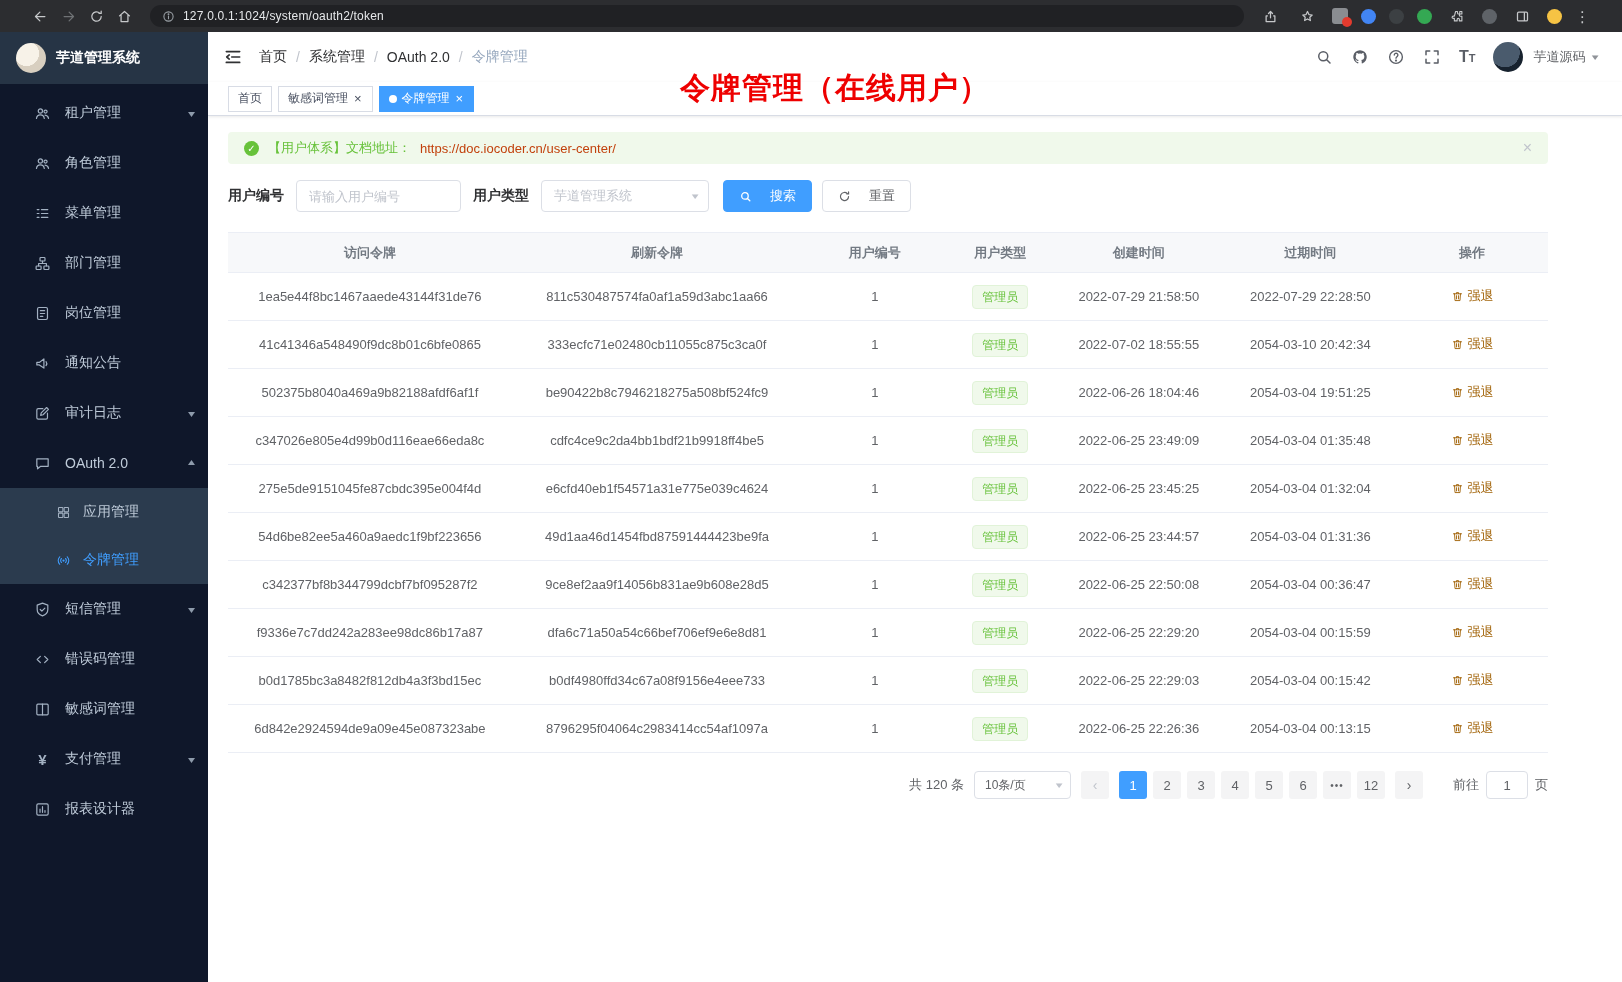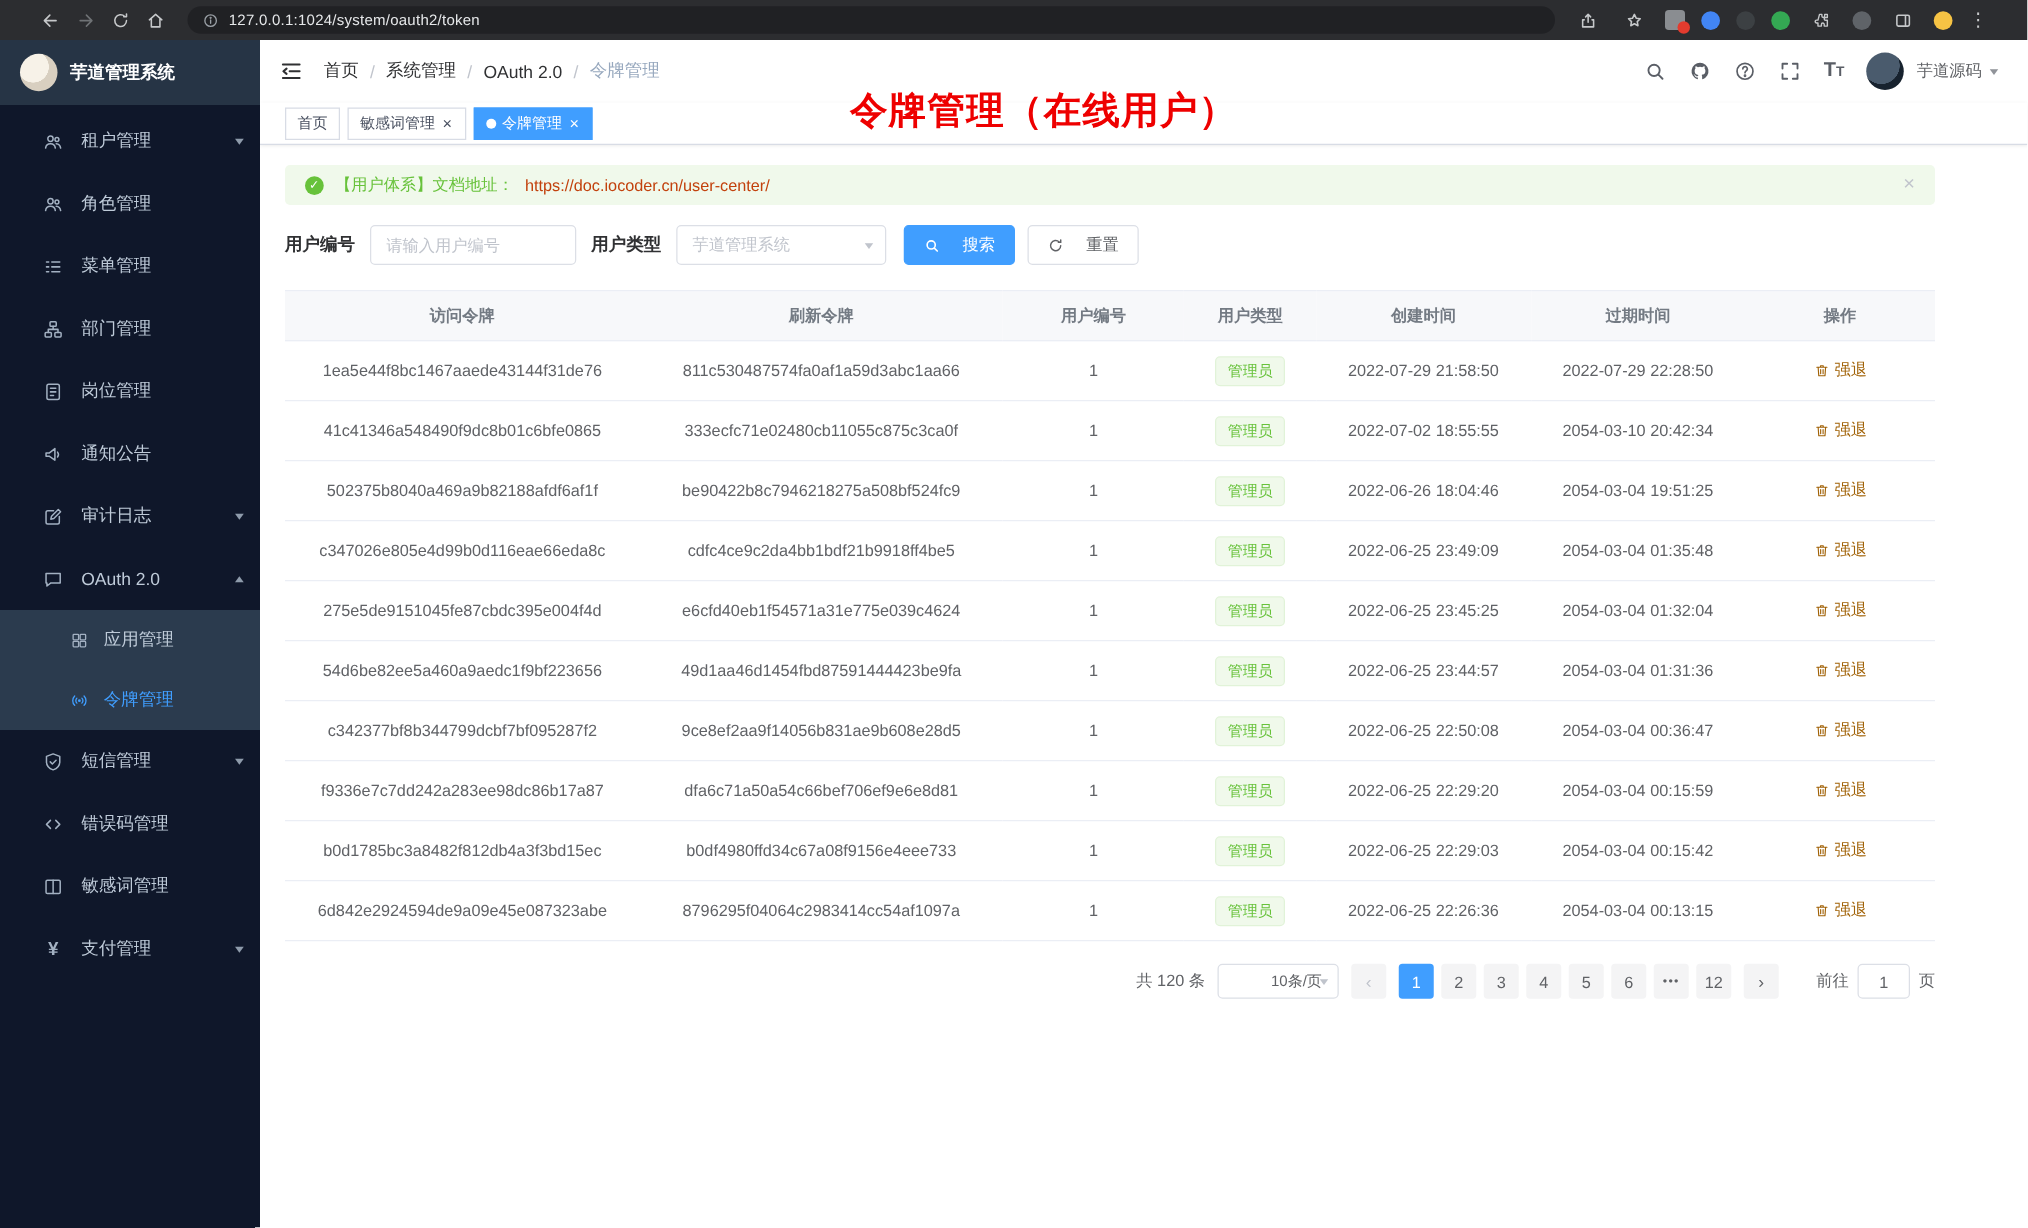--- a/index.html
+++ b/index.html
@@ -91,21 +91,21 @@
   .table-wrap{margin-top:20px}
   table{width:100%;border-collapse:collapse;table-layout:fixed;font-size:13px;color:#606266}
   thead th{background:#f7f8fa;font-weight:700;color:#737a83;height:40px;border-top:1px solid #ebeef5;border-bottom:1px solid #ebeef5;text-align:center;white-space:nowrap}
   tbody td{height:48px;border-bottom:1px solid #ebeef5;text-align:center;overflow:hidden;text-overflow:ellipsis;white-space:nowrap;padding:0 4px}
   .tag-success{display:inline-block;padding:0 9px;font-size:12px;line-height:22px;color:#67c23a;background:#f0f9eb;border:1px solid #e1f3d8;border-radius:4px}
   .action-link{color:#a16207;display:inline-flex;align-items:center;gap:4px;cursor:pointer;font-size:13px}
   .action-icon{width:13px;height:13px;flex:none;display:inline-flex}
 
   
   .pagination{margin-top:18px;display:flex;align-items:center;justify-content:flex-end;gap:10px;font-size:13px;color:#606266}
-  .page-size-select{width:97px;height:28px;border:1px solid #dcdfe6;border-radius:4px;display:flex;align-items:center;justify-content:flex-end;padding:0 8px 0 10px;color:#606266;font-size:12px;background:#fff;cursor:pointer}
+  .page-size-select{width:97px;height:28px;border:1px solid #dcdfe6;border-radius:4px;display:flex;align-items:center;justify-content:space-between;padding:0 8px 0 10px;color:#606266;font-size:12px;background:#fff;cursor:pointer}
   .page-size-select .sel-caret{font-size:9px;color:#c0c4cc;transform:scaleX(1.5)}
   .pager{display:flex;align-items:center;gap:6px}
   .page-btn{min-width:28px;height:28px;border:none;border-radius:3px;background:#f4f4f5;color:#606266;font-size:13px;cursor:pointer;padding:0 6px}
   .page-btn.active{background:#409eff;color:#fff}
   .page-btn.nav-btn{font-size:14px}
   .page-btn.disabled{color:#c0c4cc;cursor:default}
   .page-btn.more{letter-spacing:1px;color:#606266;font-size:10px}
   .goto{display:flex;align-items:center;gap:7px;margin-left:20px}
   .goto-input{width:42px;height:28px;border:1px solid #dcdfe6;border-radius:4px;text-align:center;font-size:13px;color:#606266;outline:none}
 </style>
@@ -328,20 +328,29 @@
               <rect x="4" y="4.5" width="16" height="15" rx="1.5"></rect>
               <path d="M12 4.5v15"></path>
             </svg>
           </span>
           <span class="menu-label">敏感词管理</span>
         </div>
         <div class="menu-item">
           <span class="menu-icon glyph-icon">¥</span>
           <span class="menu-label">支付管理</span>
           <span class="menu-arrow">▾</span>
+        </div>
+        <div class="menu-item">
+          <span class="menu-icon">
+            <svg viewBox="0 0 24 24" fill="none" stroke="currentColor" stroke-width="1.7" stroke-linecap="round" stroke-linejoin="round">
+              <rect x="4" y="4" width="16" height="16" rx="2"></rect>
+              <path d="M8.5 16v-4.5M12 16V8M15.5 16v-2.5"></path>
+            </svg>
+          </span>
+          <span class="menu-label">报表设计器</span>
         </div>
       </nav>
   </aside>
 
   <main class="main">
     <div class="annotation">令牌管理（在线用户）</div>
 
     <header class="navbar">
       <span class="hamburger">
           <svg viewBox="0 0 24 24" fill="none" stroke="currentColor" stroke-width="2" stroke-linecap="round" stroke-linejoin="round">

